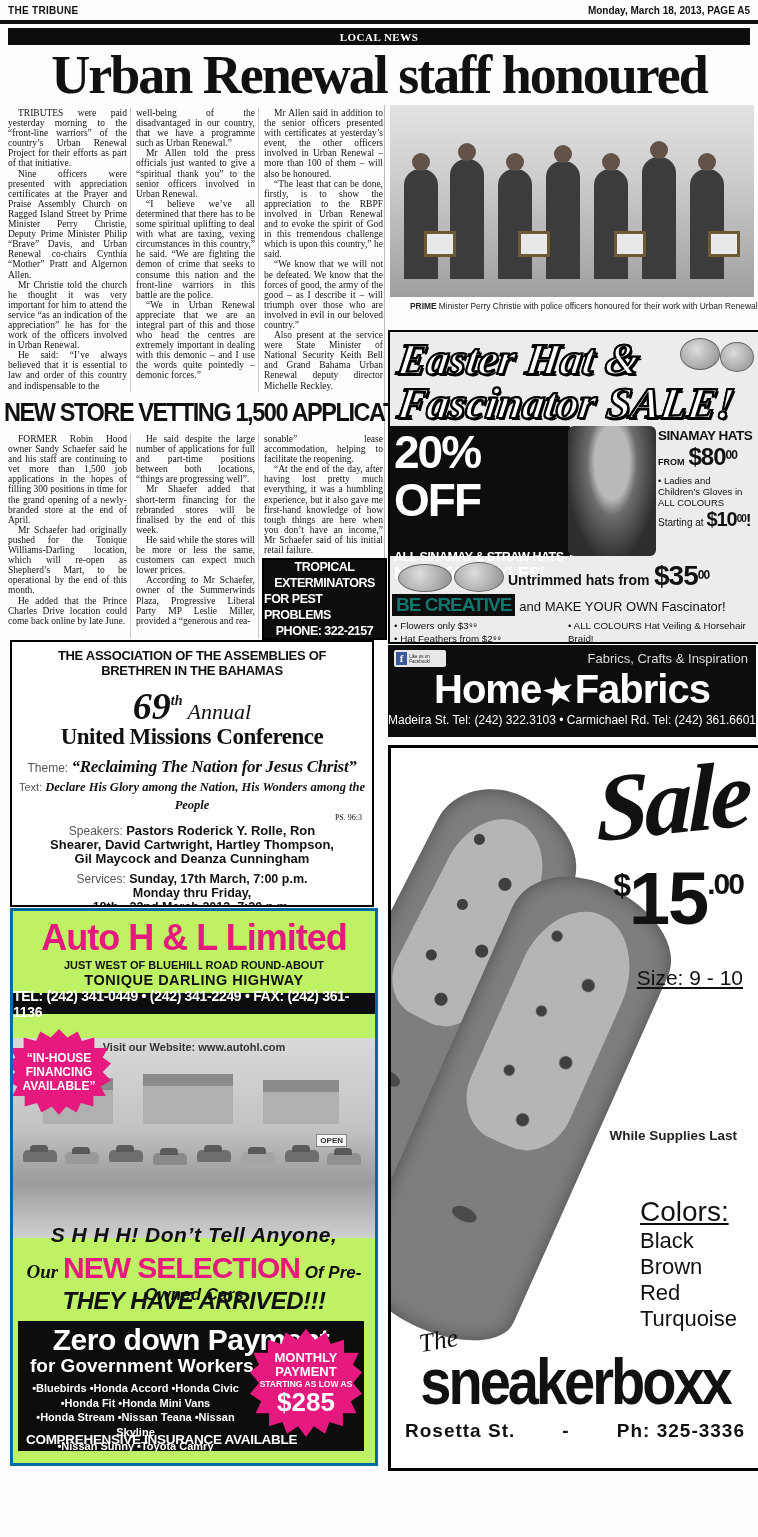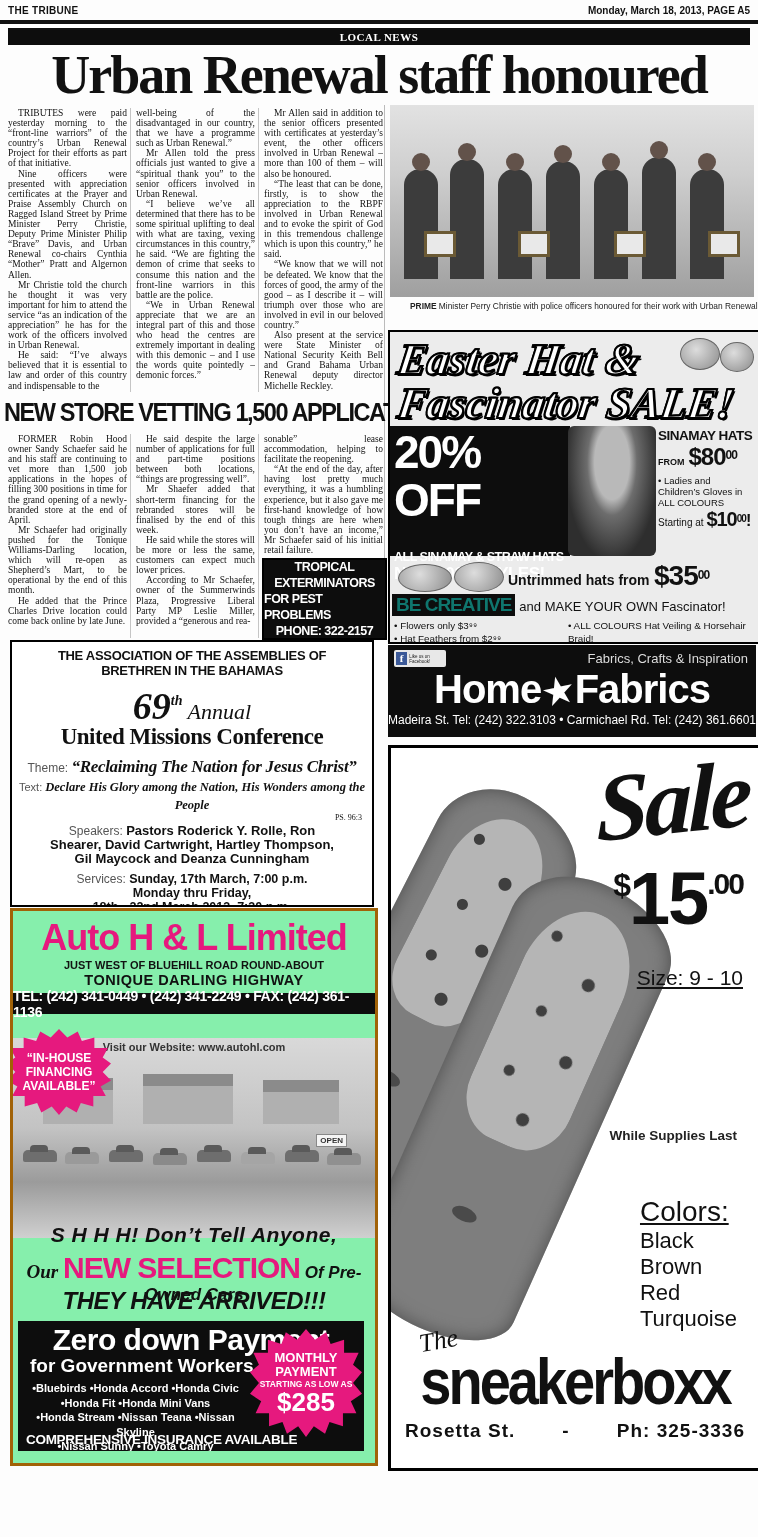--- a/index.html
+++ b/index.html
@@ -98,21 +98,21 @@
   #conf-annual{font-size:22px;font-style:italic;}
   #conf-title{font-size:23px;font-weight:bold;letter-spacing:-.5px;line-height:24px;}
   .conf-label{font-family:"Liberation Sans",sans-serif;color:#555;font-size:12px;}
   #conf-theme{font-size:17px;font-weight:bold;font-style:italic;letter-spacing:-.3px;}
   #conf-text{font-size:12.5px;font-style:italic;font-weight:bold;}
   #conf-ps{text-align:right;font-size:8px;padding-right:10px;}
   #conf-speakers{font-family:"Liberation Sans",sans-serif;font-size:13px;line-height:14px;width:300px;margin:2px auto 0;}
   #conf-services{font-family:"Liberation Sans",sans-serif;font-size:12.5px;line-height:14px;margin-top:6px;}
 
   
-  #auto{left:10px;top:908px;width:362px;height:552px;border:3px solid #a16207;background:#86efac;overflow:hidden;}
+  #auto{left:10px;top:908px;width:362px;height:552px;border:3px solid #0369a1;background:#bef264;overflow:hidden;}
   #auto-name{top:6px;width:100%;text-align:center;font-family:"Liberation Sans",sans-serif;font-weight:bold;
              font-size:36px;color:#e6197e;letter-spacing:-1px;}
   #auto-loc1{top:48px;width:100%;text-align:center;font-family:"Liberation Sans",sans-serif;font-weight:bold;font-size:11px;}
   #auto-loc2{top:61px;width:100%;text-align:center;font-family:"Liberation Sans",sans-serif;font-weight:bold;font-size:14.5px;letter-spacing:.5px;}
   #auto-tel{top:82px;left:0;width:100%;height:21px;background:#0d0d0d;color:#fff;display:flex;align-items:center;justify-content:center;
             font-family:"Liberation Sans",sans-serif;font-weight:bold;font-size:14px;letter-spacing:-.3px;}
   #auto-photo{top:103px;left:0;width:100%;height:200px;background:linear-gradient(#d9d9d9 0%,#c3c3c3 45%,#9b9b9b 72%,#d0d0d0 100%);overflow:hidden;margin-top:24px;}
   #auto-web{top:3px;width:100%;text-align:center;font-family:"Liberation Sans",sans-serif;font-weight:bold;font-size:11px;color:#333;}
   .house{position:absolute;background:#b0b0b0;border-top:12px solid #8b8b8b;}
   .car{position:absolute;width:34px;height:12px;border-radius:5px 5px 2px 2px;background:#6e6e6e;}

